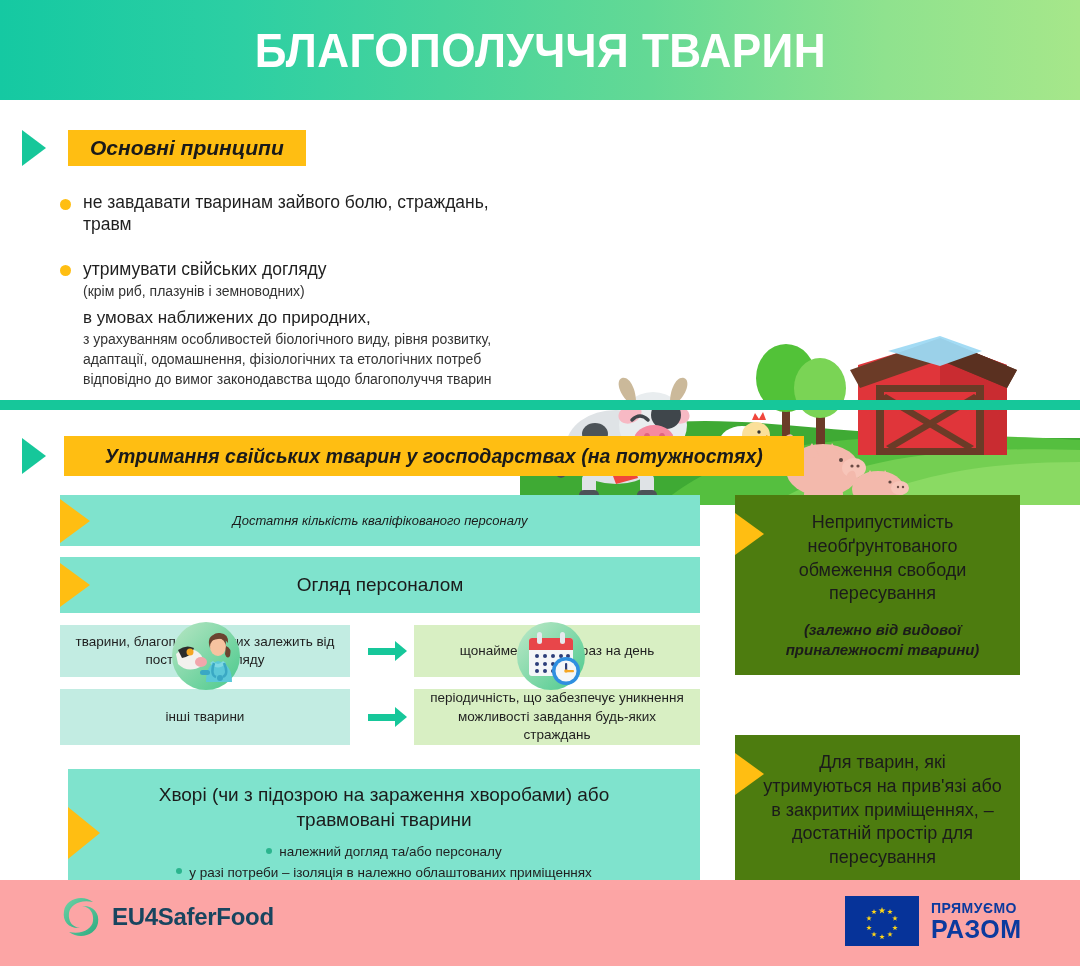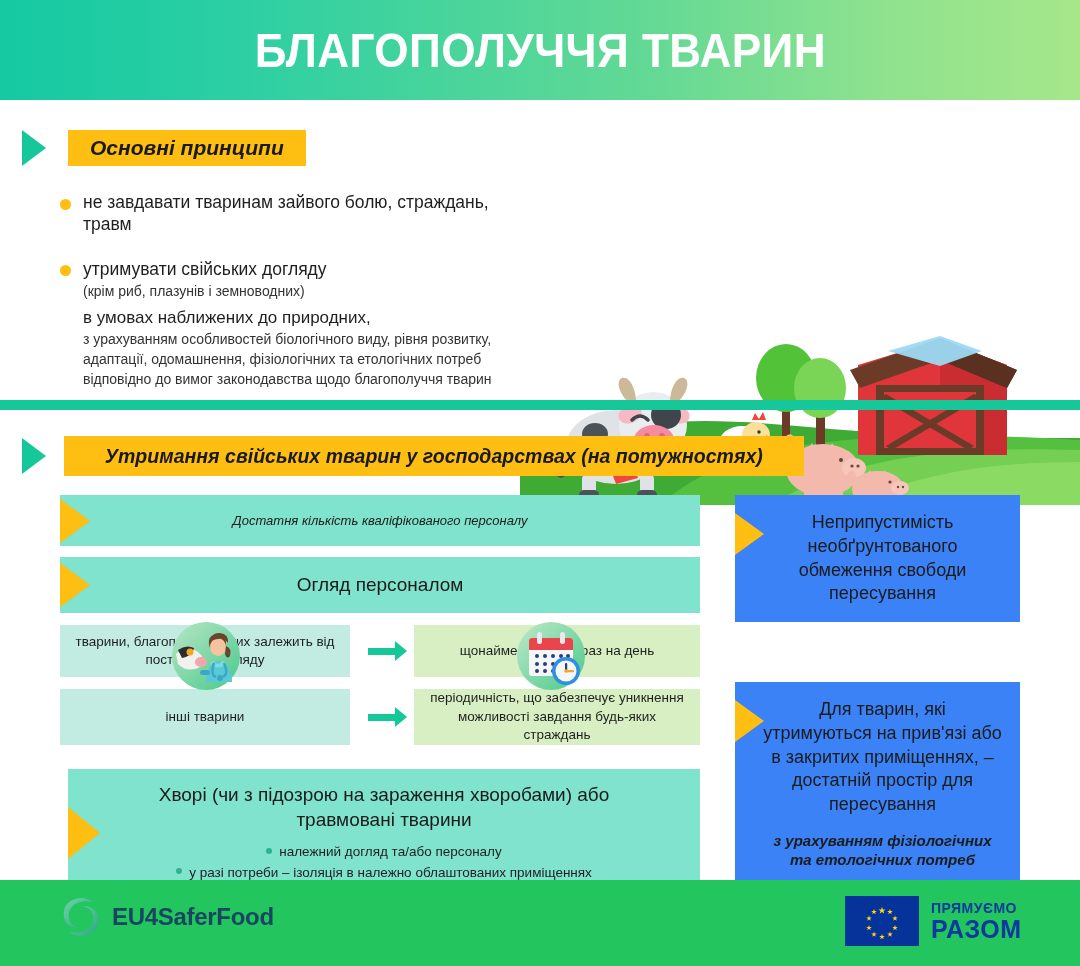--- a/index.html
+++ b/index.html
@@ -131,38 +131,38 @@
   }
   .sick-title { font-size: 19px; line-height: 1.3; color:#1b1b1b; }
   .sick-list { margin-top: 10px; }
   .sick-li { font-size: 13.5px; line-height: 1.5; color:#1f1f1f; position:relative; display:inline-block; }
   .sick-li .sdot{
     display:inline-block; width:6px;height:6px;border-radius:50%;
     background:#2bb58e; margin-right:7px; vertical-align: middle; position:relative; top:-2px;
   }
 
   .rbox {
-    position: relative; background:#3b82f6; text-align:center;
+    position: relative; background:#4d7c0f; text-align:center;
     padding: 16px 18px 16px 28px;
     margin-left: 8px;
   }
   .rbox::before {
     content:""; position:absolute; left:0; top: 18px;
     width:0; height:0;
     border-top: 21px solid transparent;
     border-bottom: 21px solid transparent;
     border-left: 29px solid #ffbe12;
   }
   .rbox + .rbox { margin-top: 60px; }
   .rbox-title { font-size: 18px; line-height: 1.32; color:#1b1b1b; }
   .rbox-sub { margin-top: 14px; font-size: 15px; line-height: 1.3; font-style: italic; font-weight: bold; color:#1b1b1b; }
   .rbox-b .rbox-title { font-weight: normal; }
 
   
-  .footer { position:absolute; left:0; top:880px; width:1080px; height:86px; background:#22c55e; }
+  .footer { position:absolute; left:0; top:880px; width:1080px; height:86px; background:#fca5a5; }
   .logo-left { position:absolute; left:60px; top:14px; display:flex; align-items:center; gap:10px; }
   .logo-left-txt { font-size: 24px; font-weight: bold; color:#18455f; letter-spacing:-0.3px; }
   .logo-right { position:absolute; left:845px; top:16px; display:flex; align-items:center; gap:12px; }
   .eu-flag { width: 74px; height: 50px; background:#063399; position:relative; }
   .eu-txt { line-height:1.0; }
   .eu-l1 { font-size: 14px; font-weight: bold; color:#0b3a9e; letter-spacing:0.5px; }
   .eu-l2 { font-size: 25px; font-weight: bold; color:#0b3a9e; letter-spacing:0.5px; margin-top:2px; }
 </style>
 </head>
 <body>
@@ -420,20 +420,21 @@
         <rect x="51" y="50" width="8" height="2.2" rx="1" fill="#f5a623"></rect>
         <circle cx="51" cy="51" r="1.8" fill="#f5a623"></circle>
       </svg>
 
     </div>
 
     <div class="col-right">
 
       <div class="rbox">
         <div class="rbox-title">Неприпустимість необґрунтованого обмеження свободи пересування</div>
+        <div class="rbox-sub">(залежно від видової приналежності тварини)</div>
       </div>
 
       <div class="rbox rbox-b">
         <div class="rbox-title">Для тварин, які утримуються на прив'язі або в закритих приміщеннях, – достатній простір для пересування</div>
         <div class="rbox-sub">з урахуванням фізіологічних та етологічних потреб</div>
       </div>
 
     </div>
 
   </div>

